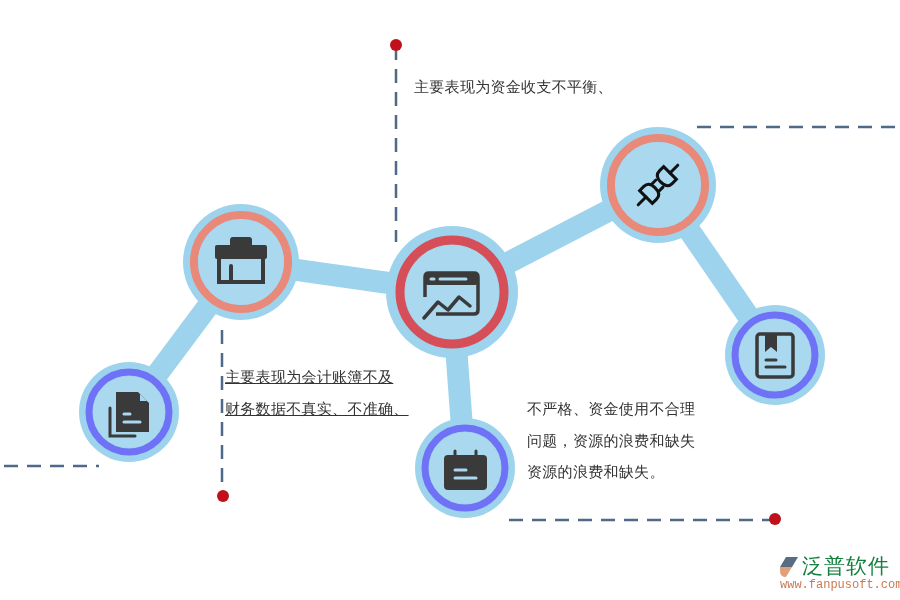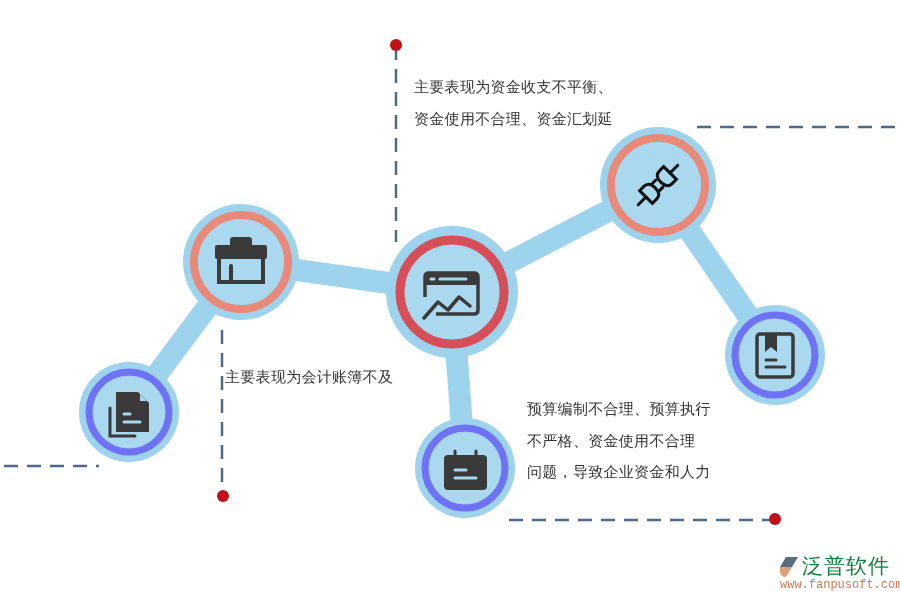--- a/index.html
+++ b/index.html
@@ -115,31 +115,31 @@
         <rect x="753" y="334" width="36" height="43" rx="3" fill="none" stroke="#3a3a3a" stroke-width="3.5"></rect>
         <path d="M761 334 L773 334 L773 352 L767 347 L761 352 Z" fill="#3a3a3a"></path>
         <line x1="762" y1="360" x2="772" y2="360" stroke="#3a3a3a" stroke-width="3" stroke-linecap="round"></line>
         <line x1="762" y1="367" x2="781" y2="367" stroke="#3a3a3a" stroke-width="3" stroke-linecap="round"></line>
       </g>
     </g>
   </svg>
 
   <div class="text-block" style="left:410px; top:72px;">
     <p>主要表现为资金收支不平衡、</p>
-    <p>资金使用不合理、资金汇划延</p>
   </div>
 
-  <div class="text-block" style="left:221px; top:362px;">
+  <div class="text-block" style="left:221px; top:362px;text-decoration:underline;">
     <p>主要表现为会计账簿不及</p>
+    <p>财务数据不真实、不准确、</p>
   </div>
 
   <div class="text-block" style="left:523px; top:394px;">
-    <p>预算编制不合理、预算执行</p>
     <p>不严格、资金使用不合理</p>
-    <p>问题，导致企业资金和人力</p>
+    <p>问题，资源的浪费和缺失</p>
+    <p>资源的浪费和缺失。</p>
   </div>
 
   <div class="logo">
     <svg class="logo-mark" width="24" height="22" viewBox="0 0 24 22">
       <path d="M8 1 L20 1 L14 11 L2 11 Z" fill="#5a6c82"></path>
       <path d="M2 11 L14 11 L8 21 Q2 21 2 15 Z" fill="#e0a07a"></path>
     </svg>
     <span class="logo-name">泛普软件</span>
     <span class="logo-url">www.fanpusoft.com</span>
   </div>

